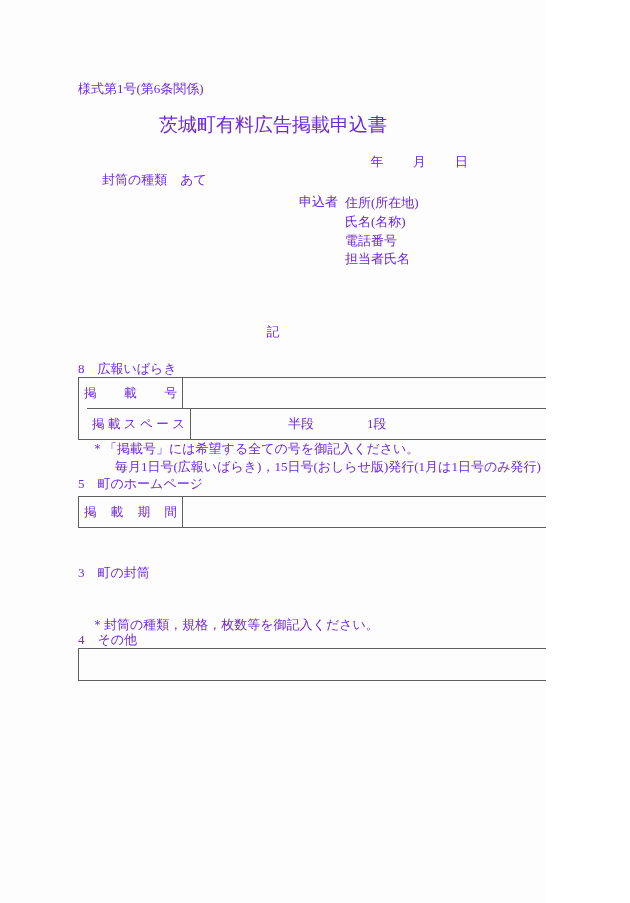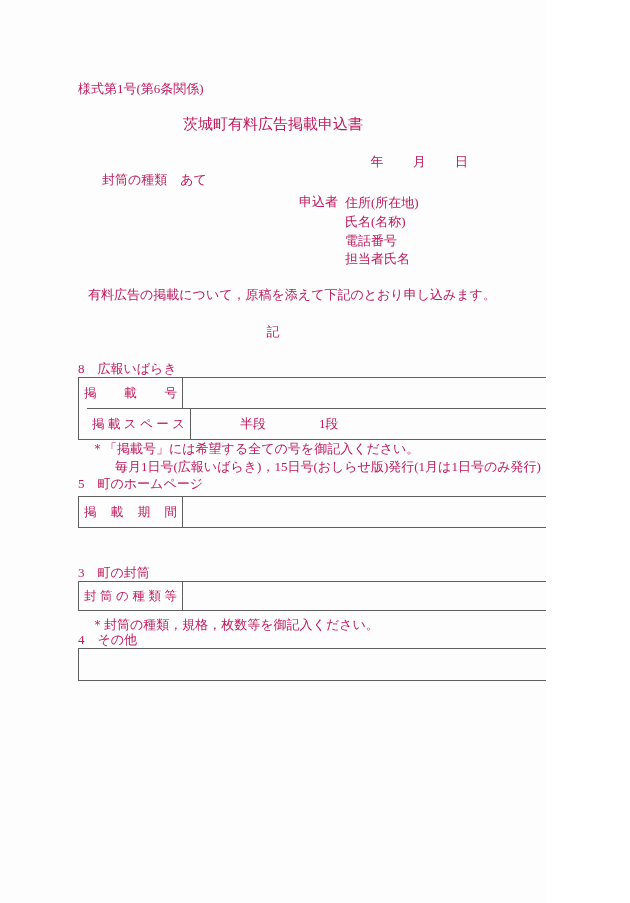--- a/index.html
+++ b/index.html
@@ -6,21 +6,21 @@
     margin: 0;
     padding: 0;
     background: #ffffff;
   }
   .page {
     position: relative;
     width: 546px;
     height: 903px;
     background: #fdfdfd;
     font-family: "Liberation Serif", "DejaVu Serif", serif;
-    color: #be185d;
+    color: #6d28d9;
     font-size: 13px;
     overflow: hidden;
   }
   .abs { position: absolute; white-space: nowrap; line-height: 15px; }
   .center { left: 0; right: 0; text-align: center; }
 
   
   .date-line { right: 78px; top: 154px; }
   .date-line span { display: inline-block; }
   .date-line span + span { margin-left: 26px; }
@@ -32,21 +32,21 @@
 
   
   .formtable {
     position: absolute;
     left: 78px;
     width: 473px;
     border: 1px solid #5f5f5f;
     box-sizing: border-box;
     background: #fdfdfd;
   }
-  .trow { display: flex; height: 30px; }
+  .trow { display: flex; height: 30px; gap: 48px; }
   .trow + .trow { border-top: 1px solid #5f5f5f; margin-left: 8px; }
   .tlabel {
     width: 104px;
     box-sizing: border-box;
     border-right: 1px solid #5f5f5f;
     display: flex;
     align-items: center;
     padding: 0 5px;
     font-size: 12.5px;
   }
@@ -73,39 +73,38 @@
     background: #fdfdfd;
   }
 </style>
 </head>
 <body>
 
 <div class="page">
 
   <div class="abs" style="left:78px; top:81px;">様式第1号(第6条関係)</div>
 
-  <div class="abs center" style="top:117px; font-size:15px;">茨城町有料広告掲載申込書</div>
+  <div class="abs center" style="top:117px; font-size:19px;">茨城町有料広告掲載申込書</div>
 
   <div class="abs date-line">
     <span>年</span>
     <span>月</span>
     <span>日</span>
   </div>
 
   <div class="abs" style="left:102px; top:172px;">封筒の種類　あて</div>
 
   <div class="abs applicant-label">申込者</div>
   <div class="abs applicant-fields">
     <div>住所(所在地)</div>
     <div>氏名(名称)</div>
     <div>電話番号</div>
     <div>担当者氏名</div>
   </div>
 
-  <div class="abs" style="left:88px; top:287px;">有料広告の掲載について，原稿を添えて下記のとおり申し込みます。</div>
 
   <div class="abs center" style="top:324px;">記</div>
 
   <div class="abs" style="left:78px; top:361px;">8　広報いばらき</div>
 
   <div class="formtable" style="top:377px;">
     <div class="trow">
       <div class="tlabel">
         <span class="just">掲載号</span>
       </div>
@@ -135,30 +134,20 @@
         <span class="just">掲載期間</span>
       </div>
       <div class="tvalue">
         <span></span>
       </div>
     </div>
   </div>
 
   <div class="abs" style="left:78px; top:565px;">3　町の封筒</div>
 
-  <div class="formtable" style="top:581px;">
-    <div class="trow" style="height:28px;">
-      <div class="tlabel">
-        <span class="just">封筒の種類等</span>
-      </div>
-      <div class="tvalue">
-        <span></span>
-      </div>
-    </div>
-  </div>
 
   <div class="abs" style="left:91px; top:617px;">＊封筒の種類，規格，枚数等を御記入ください。</div>
 
   <div class="abs" style="left:78px; top:632px;">4　その他</div>
 
   <div class="blankbox" style="top:648px; height:33px;"></div>
 
 </div>
 
 </body></html>

